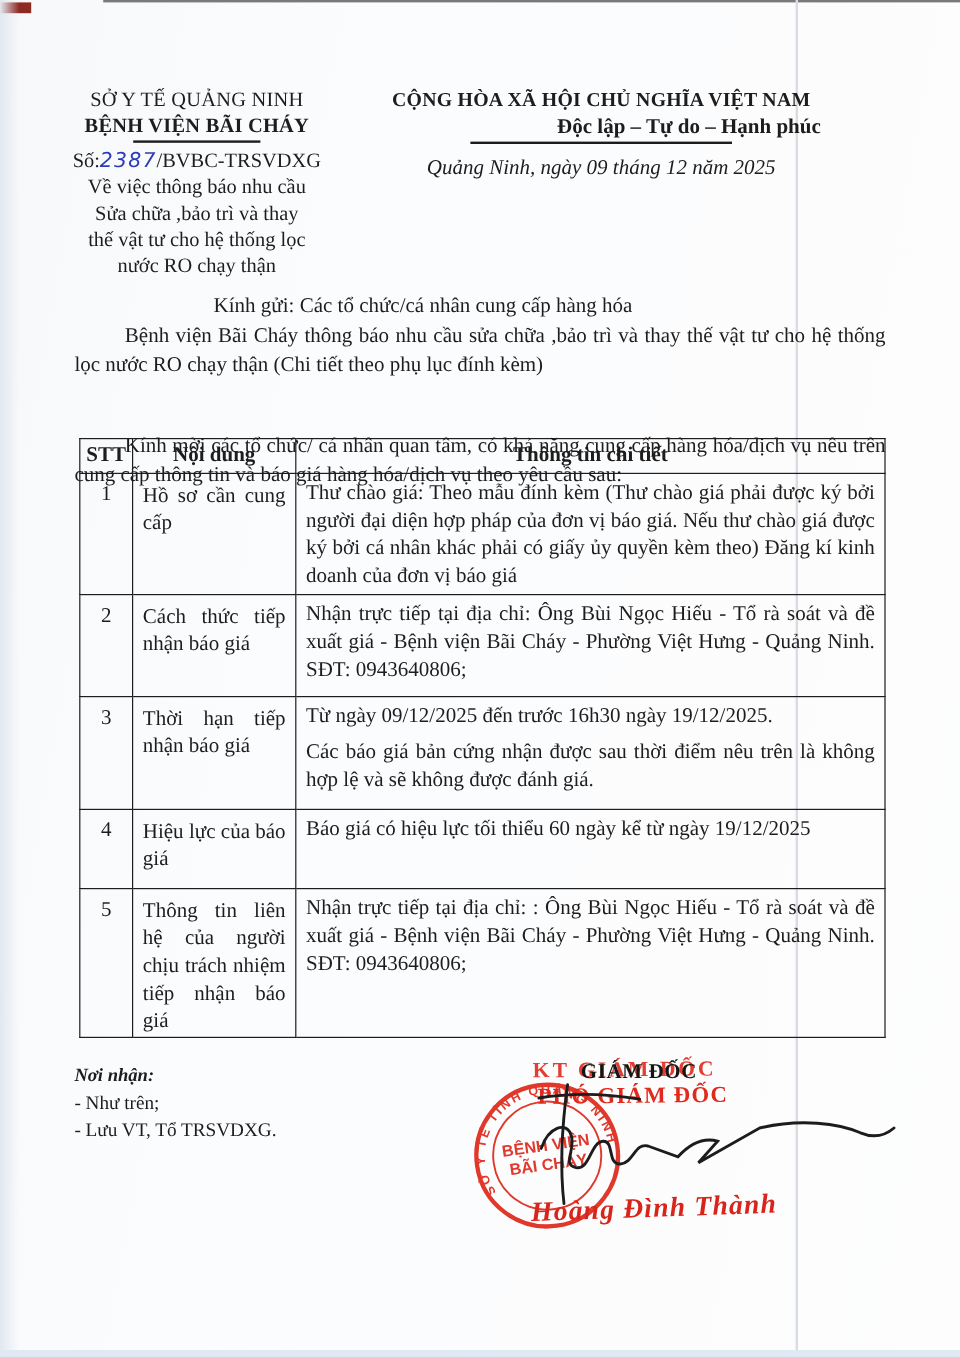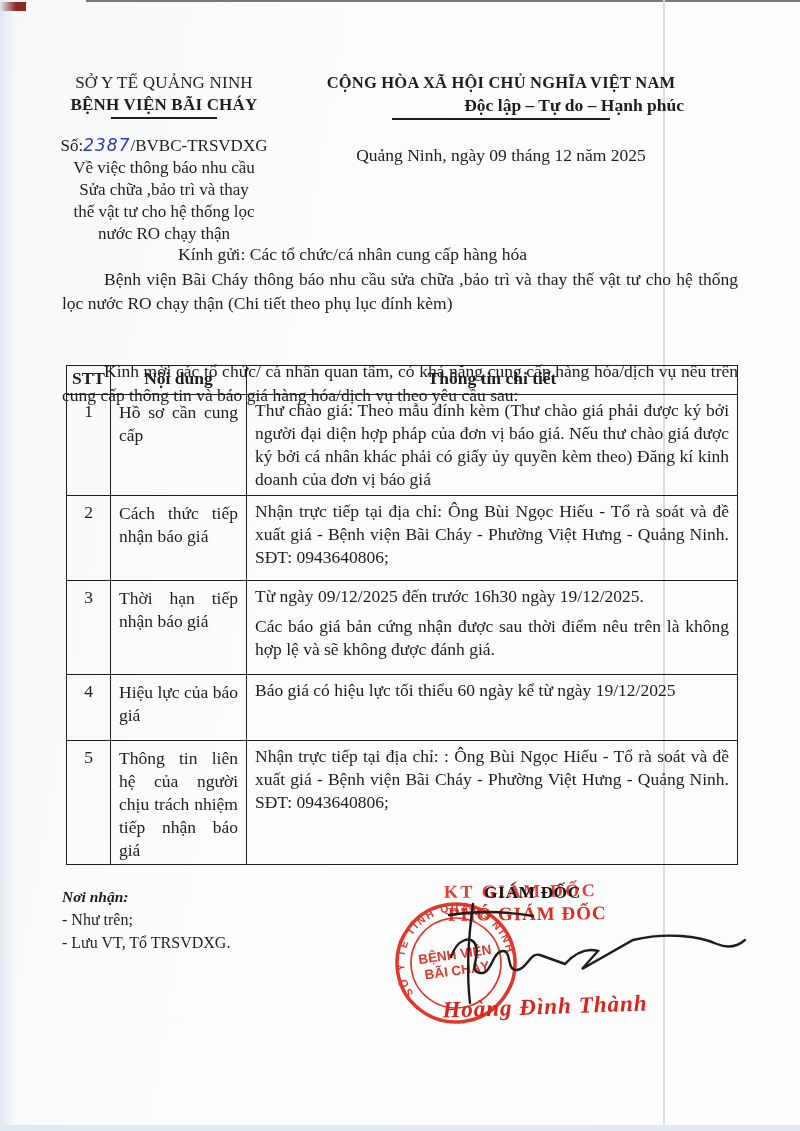--- a/index.html
+++ b/index.html
@@ -17,29 +17,29 @@
   .scan-corner-mark{position:absolute;left:0;top:2px;width:26px;height:9px;background:#8d2a22;}
   .scan-fold-line{position:absolute;left:663px;top:0;width:2px;height:100%;background:#d8dde3;}
   .scan-left-edge{position:absolute;left:0;top:0;width:16px;height:100%;background:linear-gradient(to right,#e2e8f0,rgba(255,255,255,0));}
   .scan-bottom-band{position:absolute;left:0;bottom:0;width:100%;height:6px;background:#dfe9f4;}
 
   .hdr-left{position:absolute;left:56px;top:72px;width:216px;text-align:center;font-size:17px;line-height:22px;}
   .hdr-left .org{letter-spacing:.2px;}
   .hdr-left .org-bold{font-weight:bold;}
   .rule{height:2px;background:#1d1d1d;margin:1px auto 2px auto;}
   .rule-left{width:106px;}
-  .doc-no{font-size:17px;margin-top:15px;white-space:nowrap;}
+  .doc-no{font-size:17px;margin-top:4px;white-space:nowrap;}
   .ink{font-family:"DejaVu Sans",sans-serif;font-style:italic;color:#2b3cb8;font-size:17px;letter-spacing:1px;}
   .subject div{line-height:22px;}
 
   .hdr-right{position:absolute;left:318px;top:72px;width:366px;text-align:center;}
   .motto1{font-weight:bold;font-size:16.5px;line-height:21px;letter-spacing:.2px;}
   .motto2{font-weight:bold;font-size:17.5px;line-height:22px;margin-top:1px;text-align:right;}
   .rule-right{width:218px;margin-top:2px;}
-  .place-date{font-size:17.5px;margin-top:25px;}
+  .place-date{font-style:italic;font-size:17.5px;margin-top:9px;}
 
   .salutation{position:absolute;left:178px;top:244px;font-size:17.5px;}
   .para{position:absolute;left:62px;width:676px;font-size:17.5px;line-height:24px;text-align:justify;text-indent:42px;}
   .para1{top:267px;}
   .para2{top:315px;margin-top:44px;}
 
   table.doc-table{position:absolute;left:66px;top:365px;width:672px;border-collapse:collapse;table-layout:fixed;}
   .doc-table th,.doc-table td{border:1.6px solid #1d1d1d;vertical-align:top;font-size:17.5px;padding:2px 8px;}
   .doc-table th{font-weight:bold;text-align:center;padding:2px 4px;height:24px;}
   .col-stt{width:44px;}

